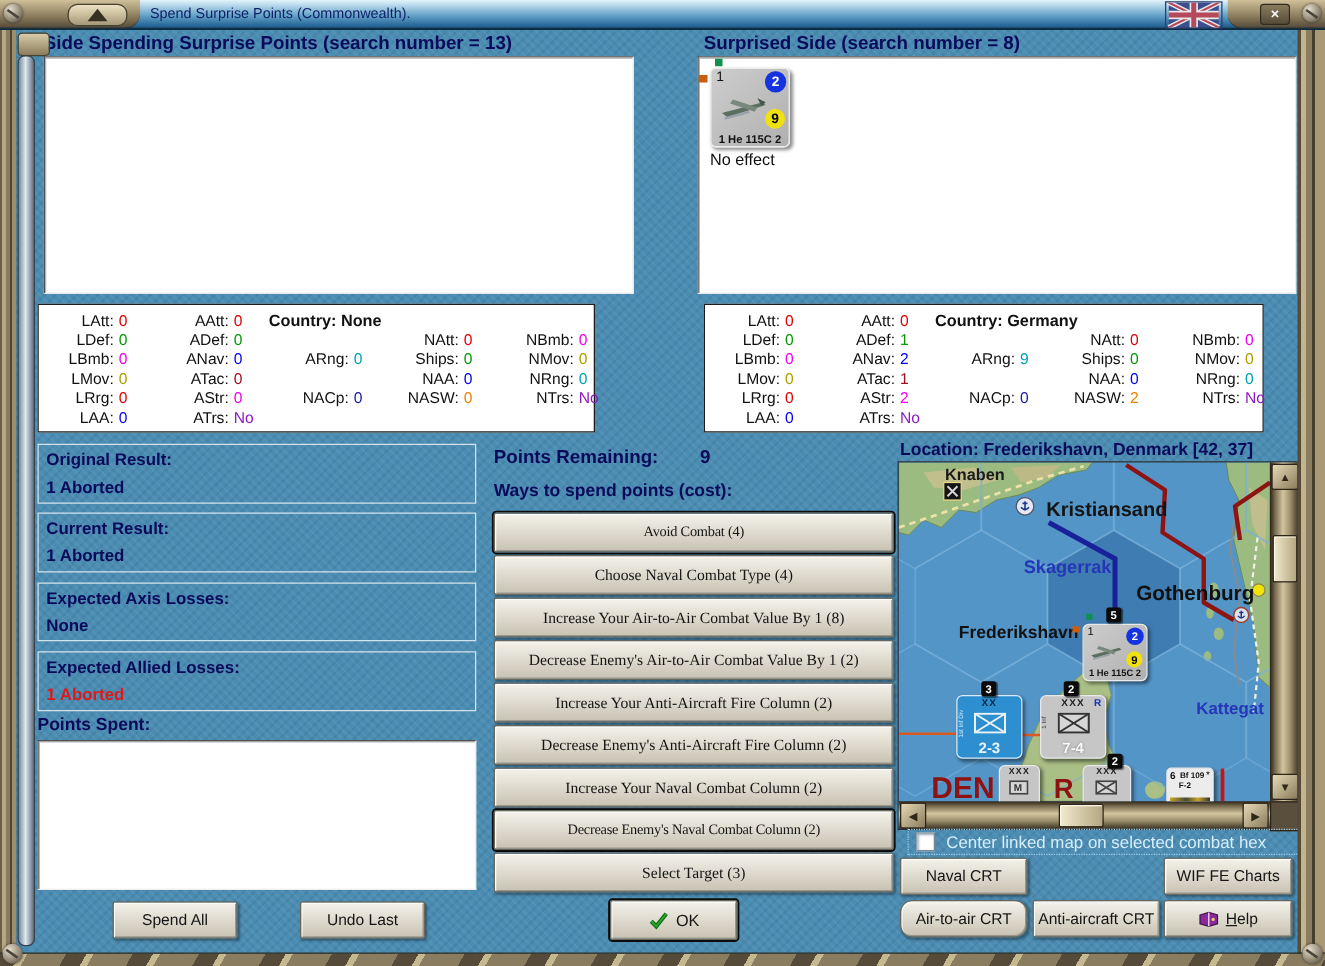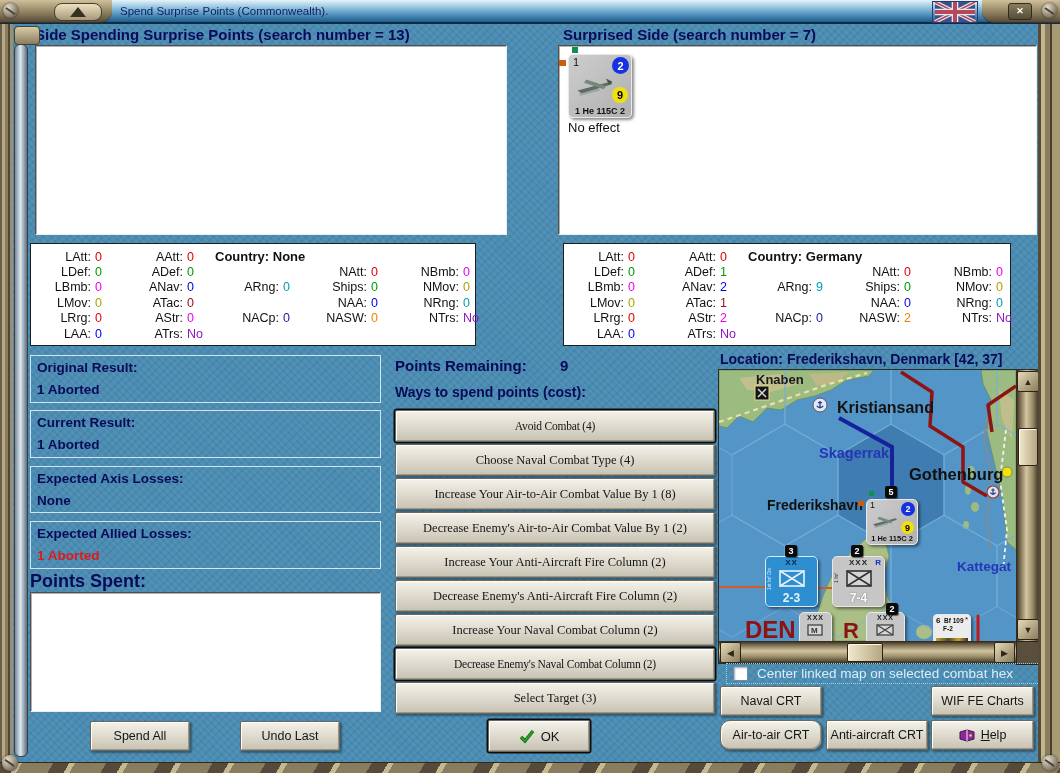--- a/index.html
+++ b/index.html
@@ -90,21 +90,21 @@
   .crt-label{display:inline-block;}
   .help-label::first-letter{text-decoration:underline;}
 </style>
 </head>
 <body>
 
 <div class="window">
   <div class="bg"></div>
 
   <div class="hdr" style="left:35px;top:26px;">Side Spending Surprise Points (search number = 13)</div>
-  <div class="hdr" style="left:563px;top:26px;">Surprised Side (search number = 7)</div>
+  <div class="hdr" style="left:563px;top:26px;">Surprised Side (search number = 8)</div>
 
   <div class="listbox" style="left:35px;top:45px;width:470px;height:188px;"></div>
 
   <div class="listbox" style="left:558px;top:45px;width:477px;height:188px;">
     <div class="dot" style="left:13px;top:1px;width:6px;height:6px;background:#0f9050;"></div>
     <div class="dot" style="left:0px;top:14px;width:7px;height:6px;background:#cc5c10;"></div>
     <div class="counter" style="left:9px;top:8px;width:62px;height:62px;">
       <span class="c-tl">1</span>
       <span class="c-circle c-blue" style="right:2px;top:2px;width:17px;height:17px;font-size:11px;">2</span>
       <span class="c-circle c-yellow" style="right:3px;top:32px;width:16px;height:16px;font-size:11px;">9</span>
@@ -316,21 +316,21 @@
   </div>
   <div class="resultbox" style="left:30px;top:466px;width:349px;height:45px;">
     <span class="rl">Expected Axis Losses:</span>
     <span class="rv">None</span>
   </div>
   <div class="resultbox" style="left:30px;top:521px;width:349px;height:46px;">
     <span class="rl">Expected Allied Losses:</span>
     <span class="rv red">1 Aborted</span>
   </div>
 
-  <div class="hdr" style="left:30px;top:571px;font-size:18px;">Points Spent:</div>
+  <div class="hdr" style="left:30px;top:571px;font-size:14px;">Points Spent:</div>
   <div class="listbox" style="left:30px;top:592px;width:349px;height:118px;"></div>
 
   <div class="btn" style="left:90px;top:721px;width:98px;height:28px;">Spend All</div>
   <div class="btn" style="left:240px;top:721px;width:98px;height:28px;">Undo Last</div>
 
   <div class="hdr" style="left:395px;top:357px;">Points Remaining:</div>
   <div class="hdr" style="left:560px;top:357px;">9</div>
   <div class="hdr" style="left:395px;top:384px;font-size:14px;">Ways to spend points (cost):</div>
   <div id="spend-buttons">
       <div class="btn spend-btn focused" style="top: 410px;">Avoid Combat (4)</div>

